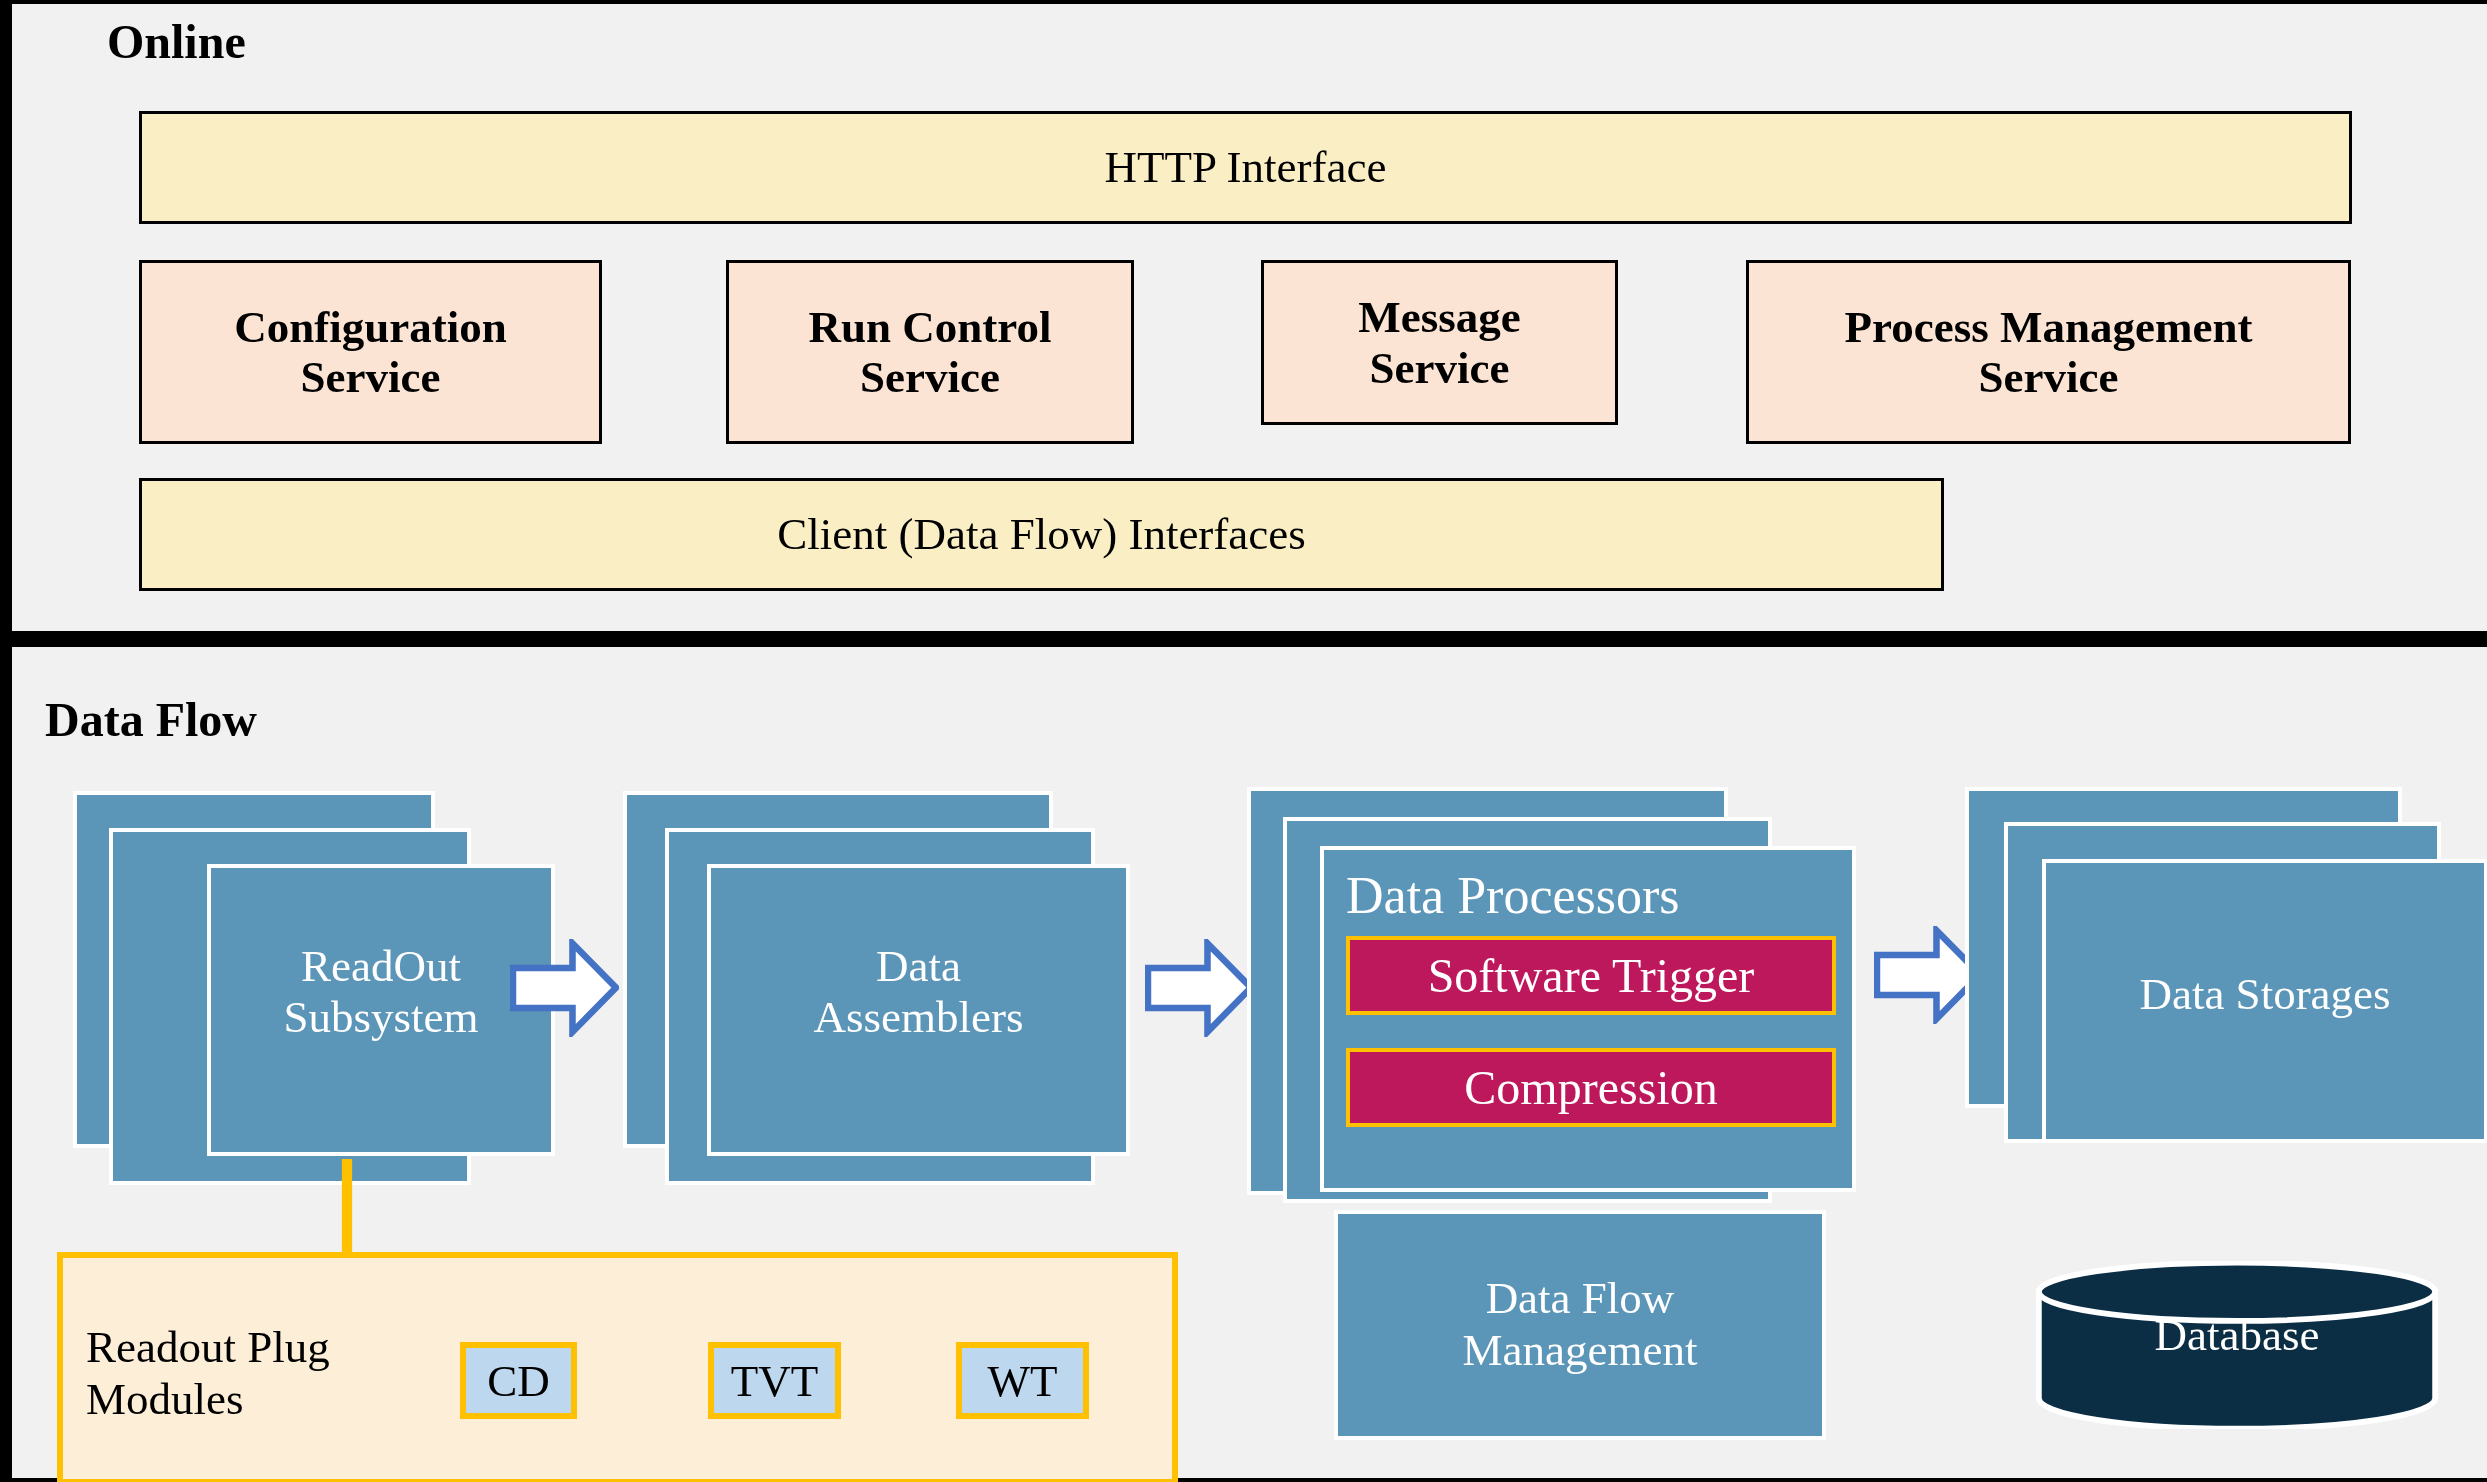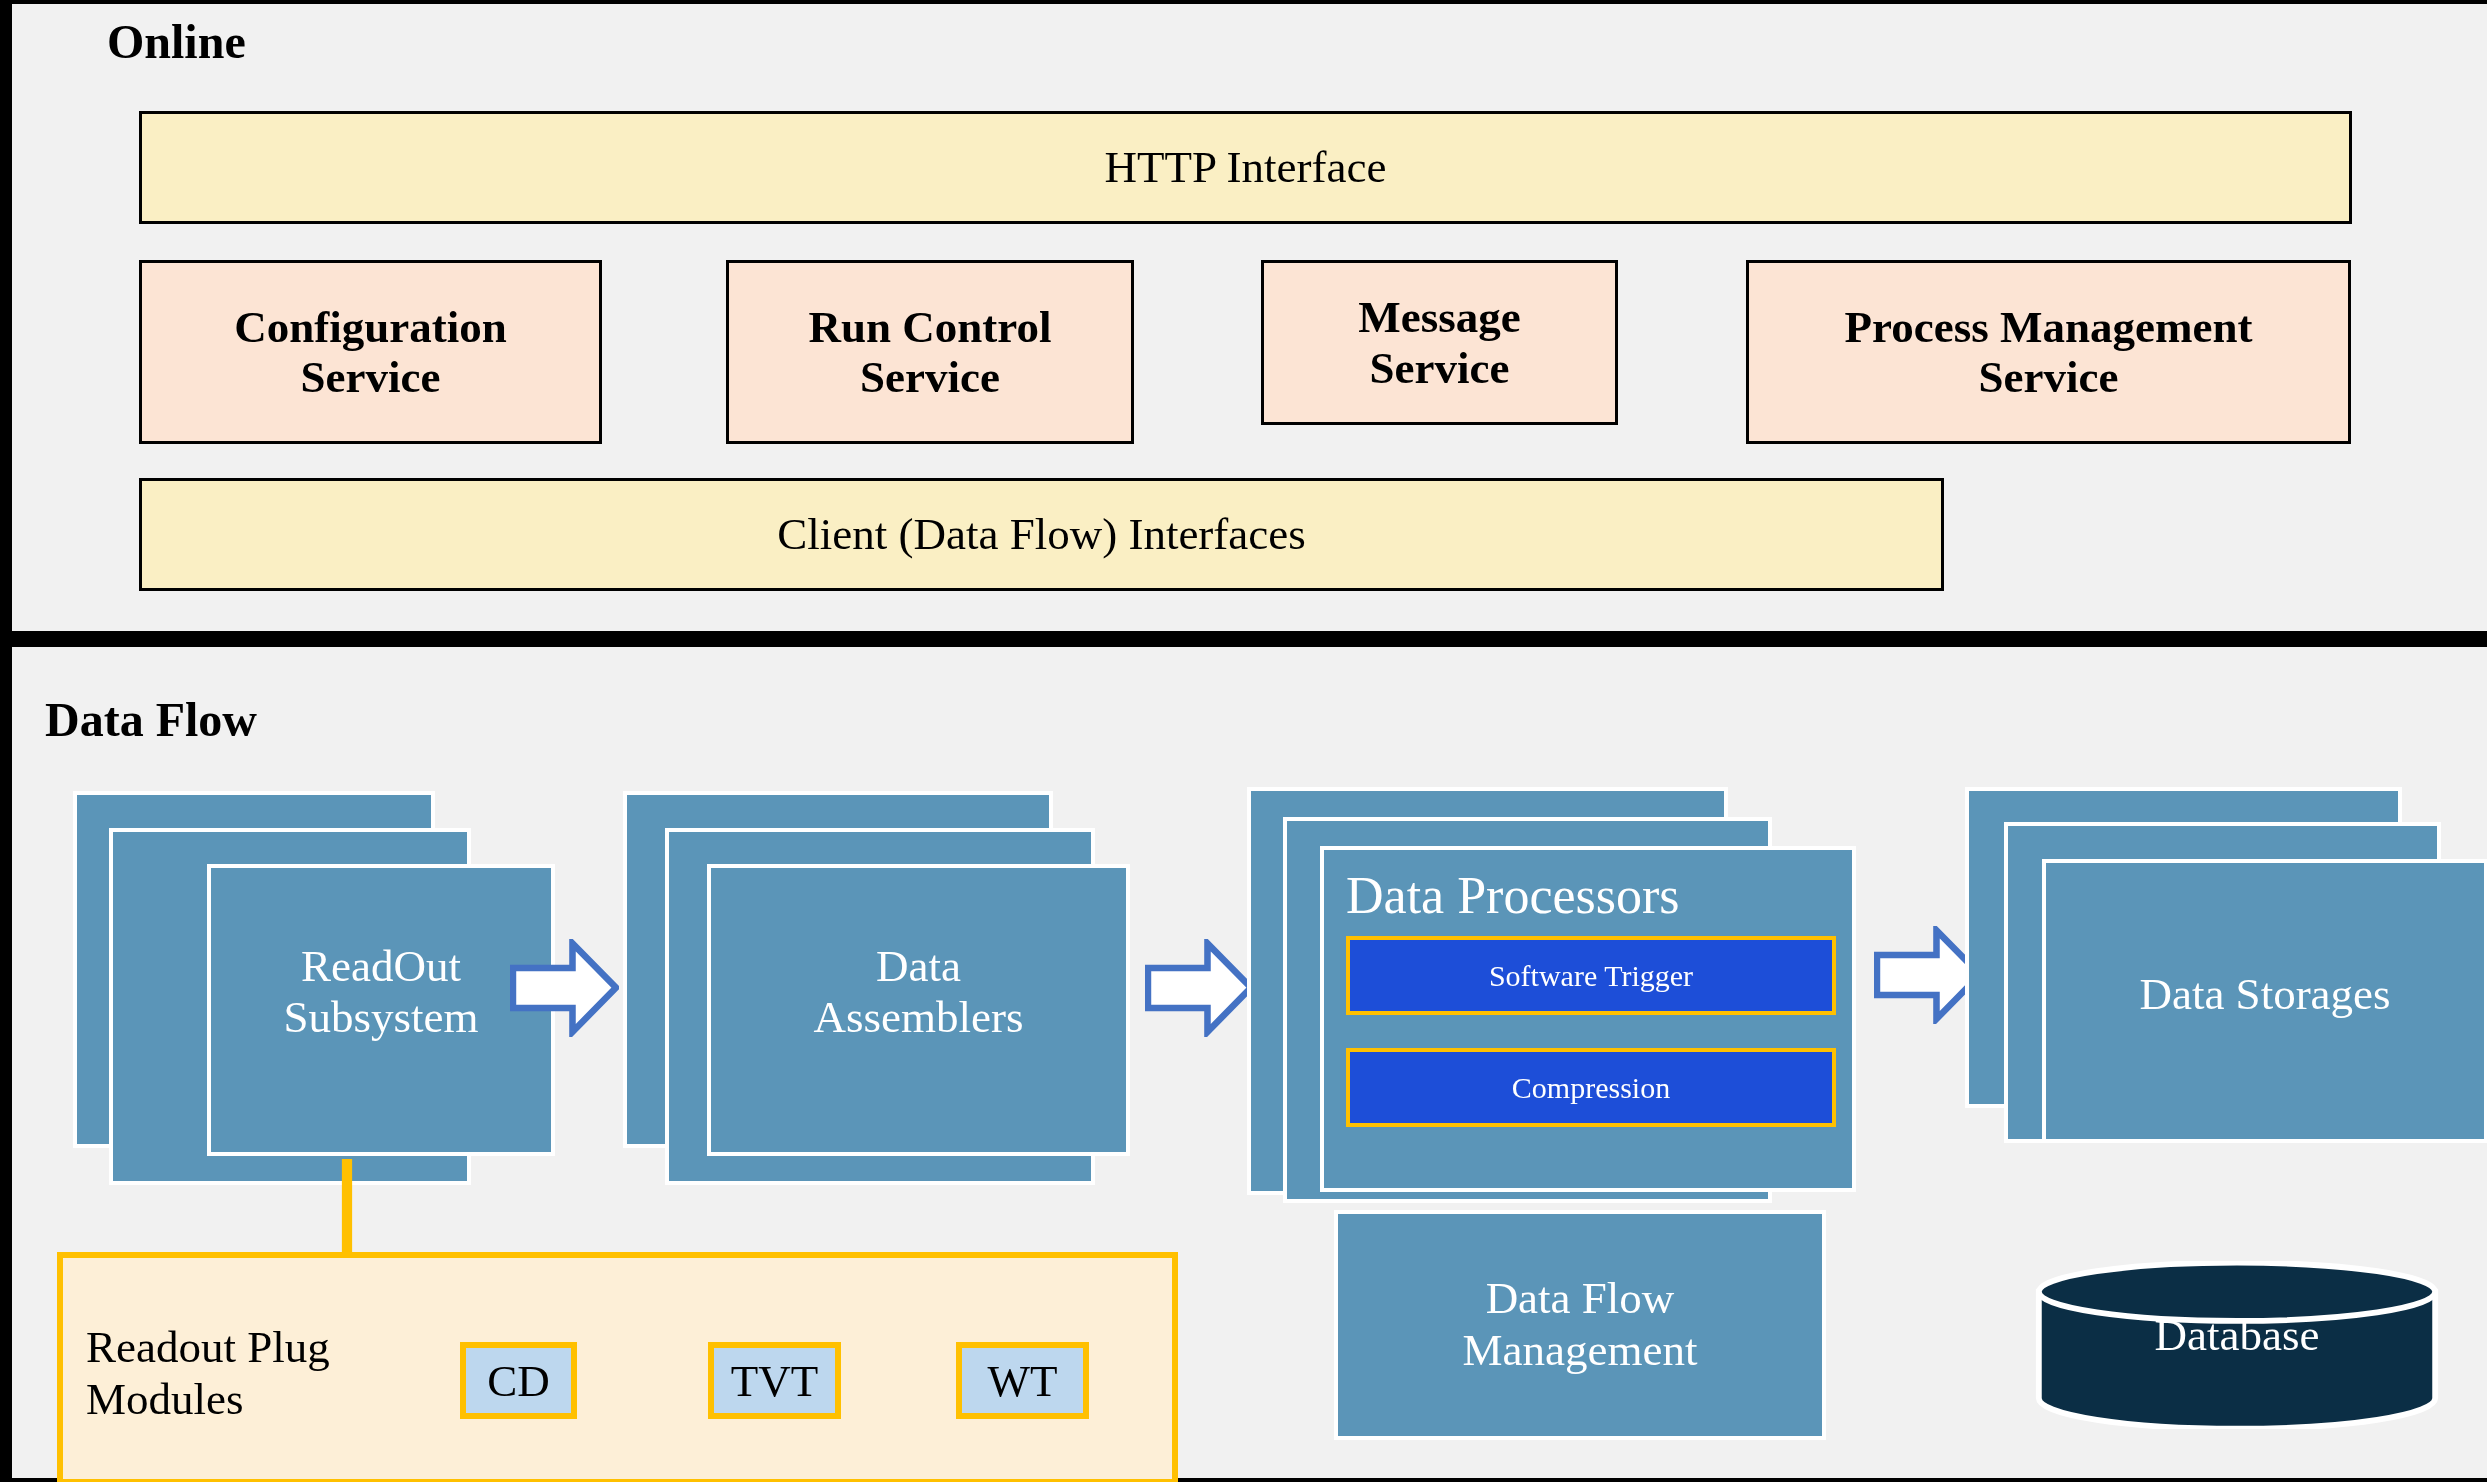--- a/index.html
+++ b/index.html
@@ -41,23 +41,23 @@
   }
   .card .label{
     position:absolute;left:0;right:0;
     color:#FFFFFF;text-align:center;font-size:45px;line-height:1.14;
     white-space:pre-line;
   }
   .card.front{}
   
   .inner-box{
     position:absolute;box-sizing:border-box;
-    border:4.4px solid #FFC000;background:#1d4ed8;
+    border:4.4px solid #FFC000;background:#be185d;
     display:flex;align-items:center;justify-content:center;
-    color:#FFFFFF;font-size:30px;white-space:nowrap;
+    color:#FFFFFF;font-size:48px;white-space:nowrap;
   }
   .proc-title{
     position:absolute;color:#FFFFFF;font-size:52px;white-space:nowrap;
   }
 
   
   .bluebox{
     position:absolute;box-sizing:border-box;
     background:#5B95B8;border:4.4px solid #FFFFFF;
     display:flex;align-items:center;justify-content:center;

